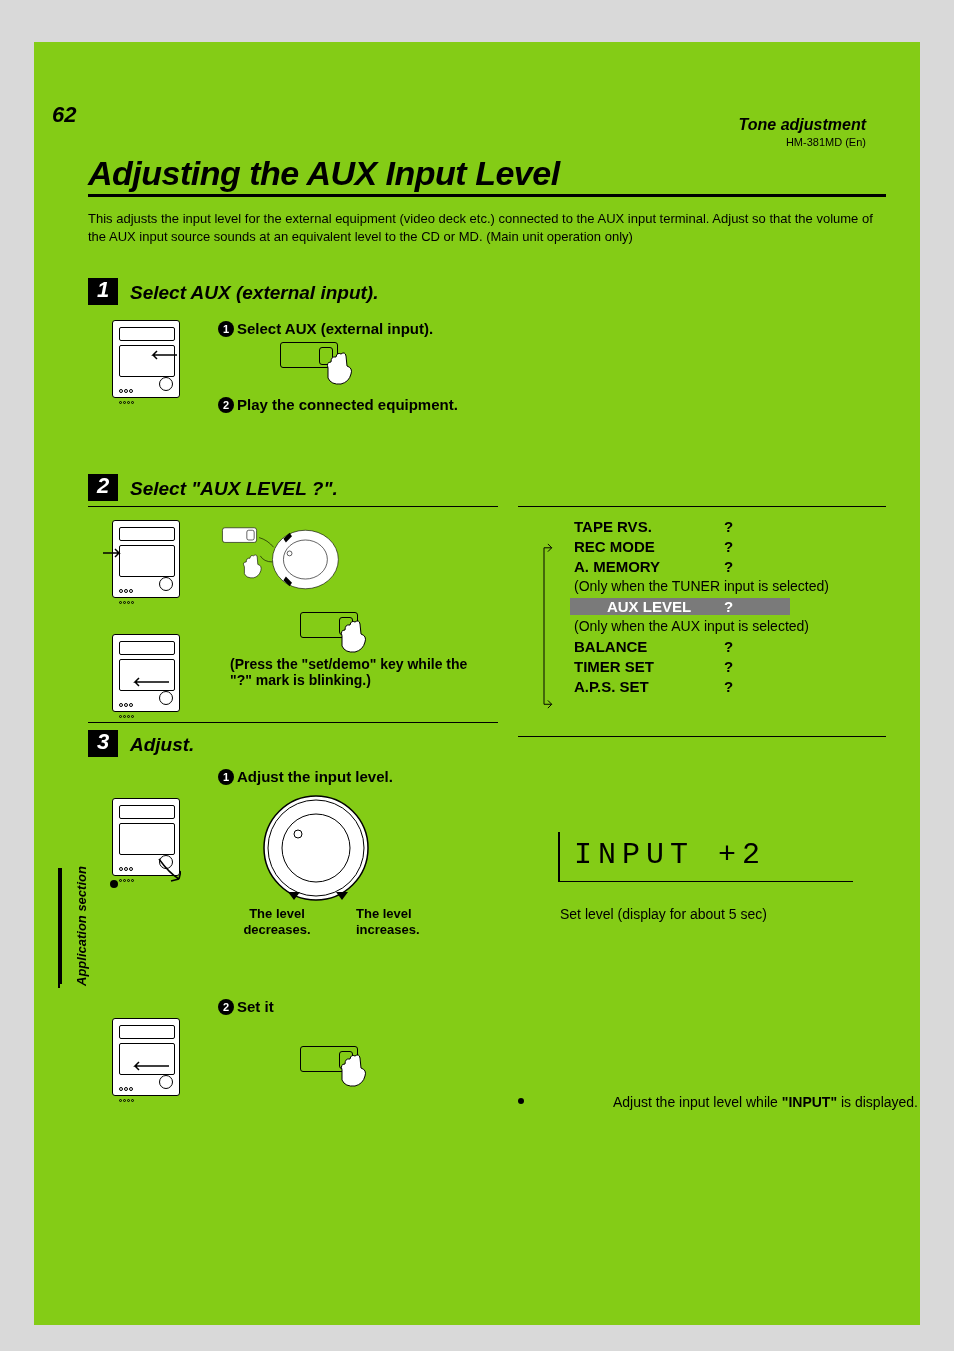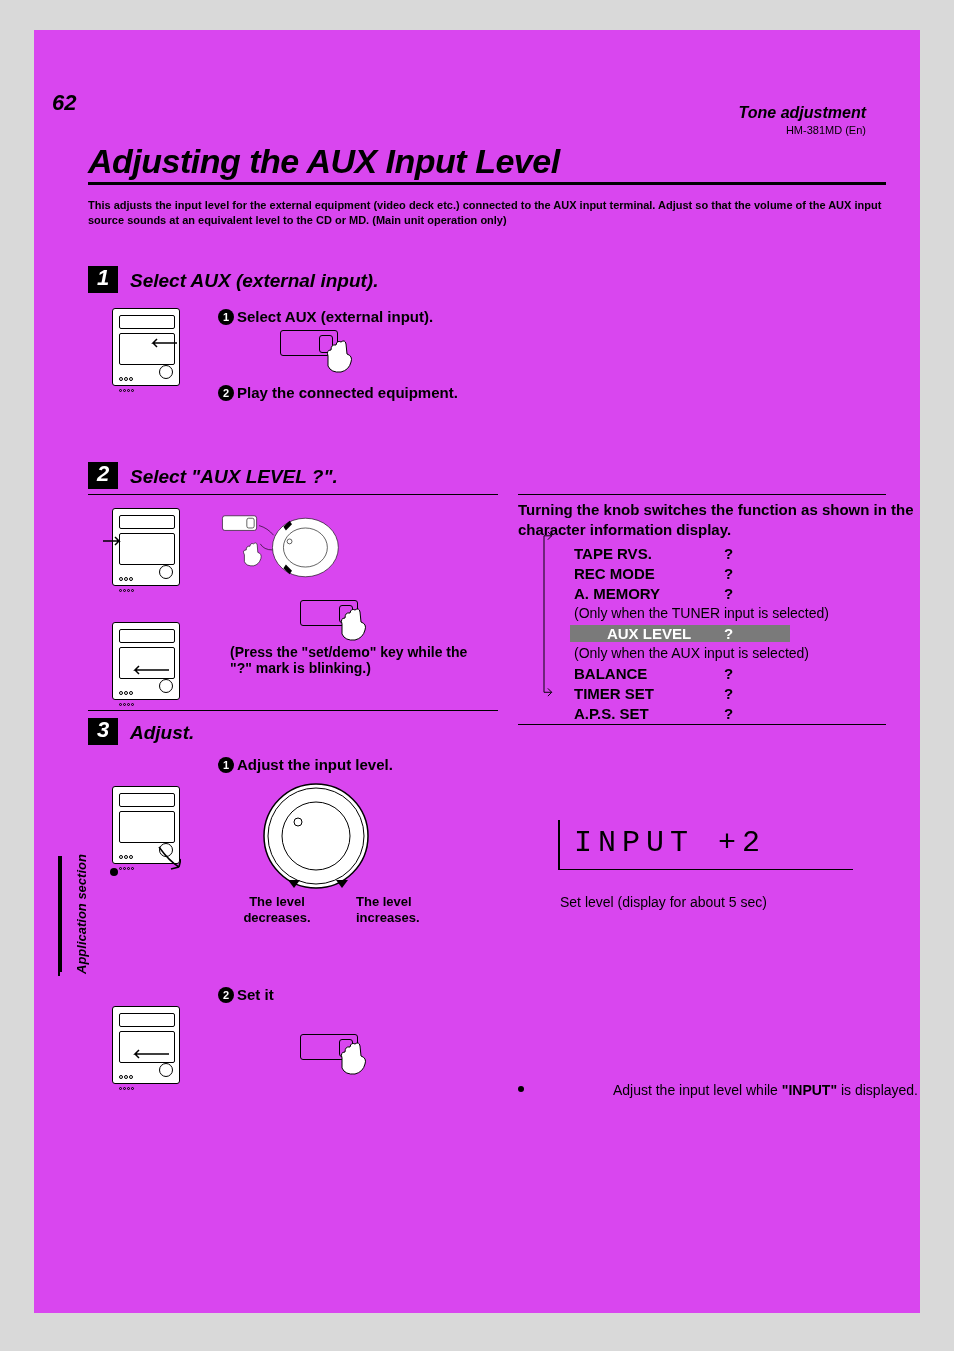--- a/index.html
+++ b/index.html
@@ -1,23 +1,23 @@
 <!DOCTYPE html>
 <html><head>
 <meta charset="utf-8">
 <style>
   * { box-sizing: border-box; margin: 0; padding: 0; }
   html, body { width: 954px; height: 1351px; font-family: Helvetica, Arial, sans-serif; background: #d9d9d9; }
-  .page { position: absolute; left: 34px; top: 30px; width: 886px; height: 1283px; background: #d946ef; }
+  .page { position: absolute; left: 34px; top: 42px; width: 886px; height: 1283px; background: #84cc16; }
   .pagenum { position: absolute; left: 18px; top: 60px; font-size: 22px; font-weight: bold; font-style: italic; }
   .tonehdr { position: absolute; right: 54px; top: 74px; font-size: 16px; font-weight: bold; font-style: italic; text-align: left; margin-left: 33px; }
   .model { position: absolute; right: 54px; top: 94px; font-size: 11px; text-align: right; }
   .h1 { position: absolute; left: 54px; top: 112px; font-size: 34px; font-weight: bold; font-style: italic; letter-spacing: -0.5px; }
   .h1rule { position: absolute; left: 54px; top: 152px; width: 798px; height: 3px; background: #000; }
-  .intro { position: absolute; left: 54px; top: 168px; width: 798px; font-size: 11px; font-weight: bold; line-height: 1.35; }
+  .intro { position: absolute; left: 54px; top: 168px; width: 798px; font-size: 13px; font-weight: normal; line-height: 1.35; }
 
   .stepnum { position: absolute; width: 30px; height: 27px; background: #000; color: #fff; font-size: 22px; font-weight: bold; font-style: italic; text-align: center; line-height: 24px; }
   .stephdr { position: absolute; font-size: 19px; font-weight: bold; font-style: italic; }
 
   .sub { position: absolute; font-size: 15px; font-weight: bold; }
   .ncirc { display: inline-block; width: 16px; height: 16px; border-radius: 50%; background: #000; color: #fff; font-size: 11px; text-align: center; line-height: 16px; margin-right: 3px; font-weight: bold; font-style: normal; position: relative; top: -1px;}
   .note { position: absolute; font-size: 14px; font-weight: bold; }
 
   .vline { position: absolute; width: 1px; background: #000; }
   .hline { position: absolute; height: 1px; background: #000; }
@@ -157,21 +157,20 @@
   <div class="hand" style="left:300px; top:576px;">
     <svg viewBox="0 0 40 36">
         <path d="M8 18 q-2 -6 3 -6 q0 -6 5 -5 q1 -5 5 -3 q4 -3 5 2 l1 10 q6 2 4 8 q-2 8 -10 10 q-10 1 -13 -6 z" fill="#fff" stroke="#000" stroke-width="1"></path>
       </svg>
   </div>
 
   <div class="hline" style="left:484px; top:464px; width:368px;"></div>
   <div class="vline" style="left:468px; top:434px; width:1px; height:660px; background:transparent;"></div>
 
   <div class="funcblock">
-    <div class="funchead">Turning the knob switches the function as shown in the character information display.</div>
     <div class="funcflow">
       <svg viewBox="0 0 24 176">
         <path d="M12 6 L12 168" stroke="#000" fill="none"></path>
         <path d="M12 6 L20 6 M16 2 L20 6 L16 10" stroke="#000" fill="none"></path>
         <path d="M12 168 L20 168 M16 164 L20 168 L16 172" stroke="#000" fill="none"></path>
       </svg>
     </div>
     <div class="functable">
       <div class="row">
           <span class="name">TAPE RVS.</span>

